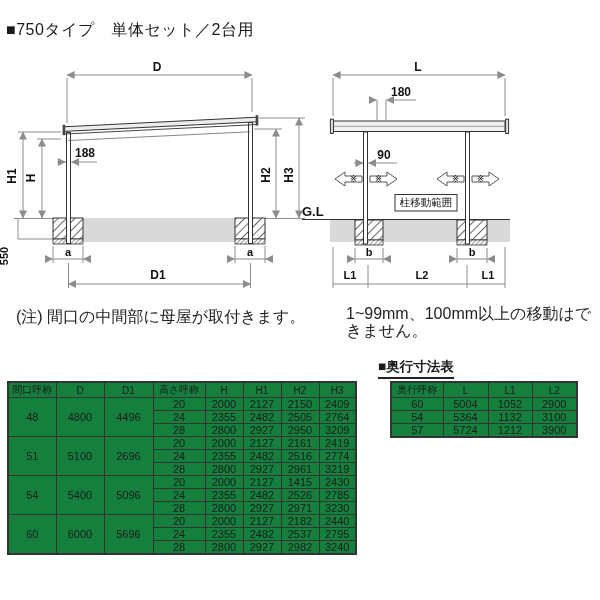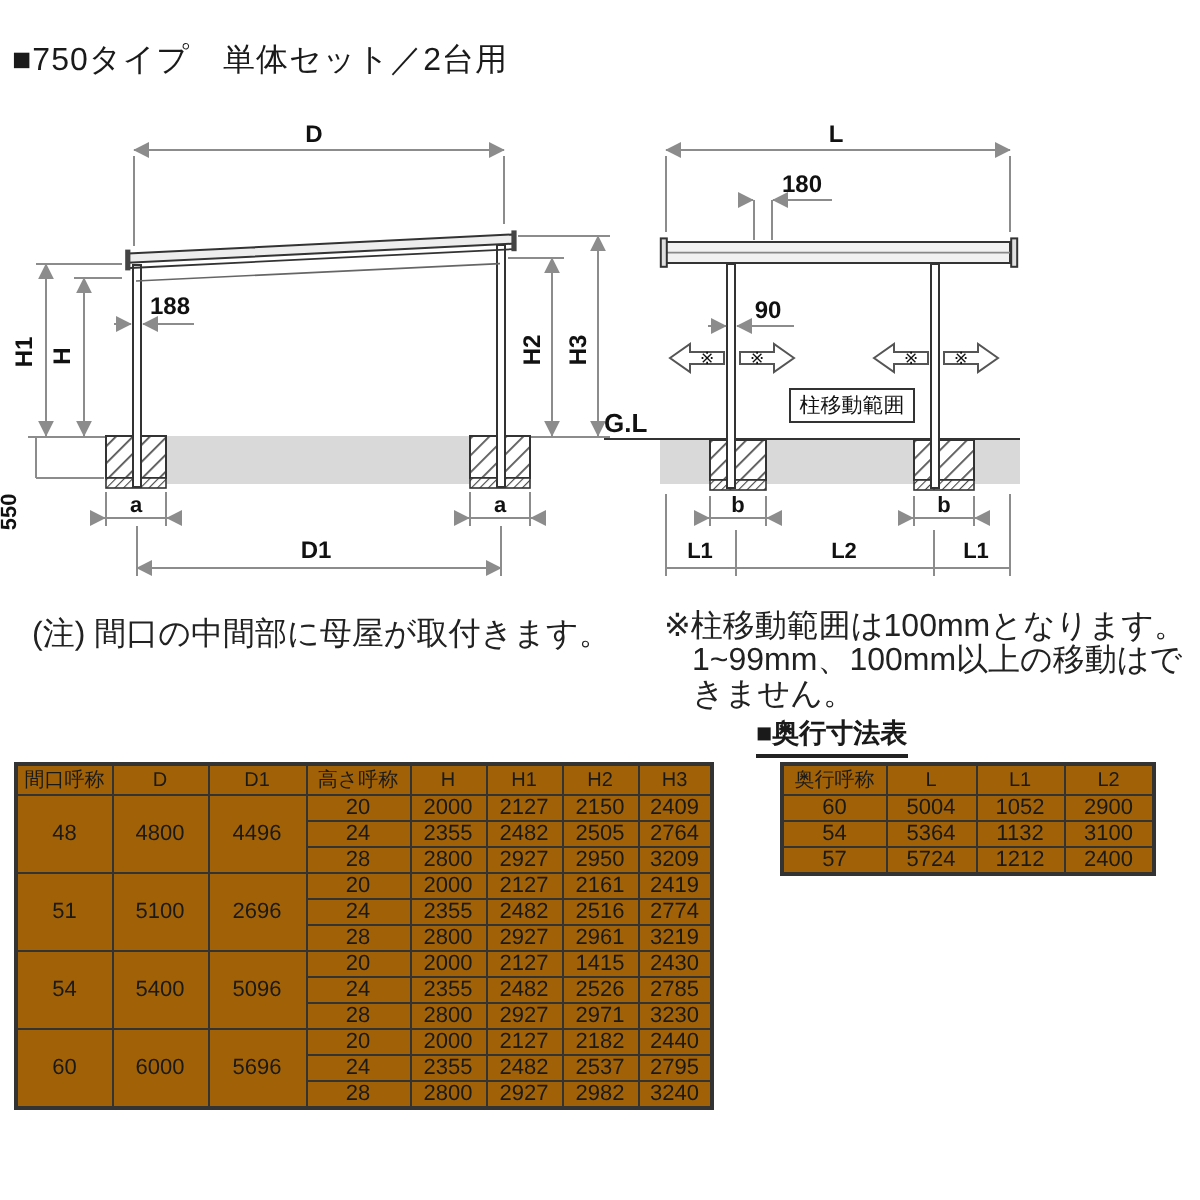--- a/index.html
+++ b/index.html
@@ -9,21 +9,21 @@
   }
   .abs{position:absolute;}
   #pageTitle{left:6px;top:20px;font-size:16px;font-weight:normal;letter-spacing:.5px;}
   .note{font-size:16px;color:#222;}
   #noteLeft{left:16px;top:307px;}
   #noteRight{left:332px;top:305px;line-height:17px;}
   #noteRight .indent{padding-left:14px;}
   .tbl-title{font-size:13.5px;font-weight:bold;border-bottom:2px solid #222;padding-bottom:1px;}
   #whTitle{left:7px;top:358px;margin-top:48px;}
   #dTitle{left:378px;top:358px;}
-  table.dim{border-collapse:collapse;table-layout:fixed;background:#a16207;border:2px solid #333;}
+  table.dim{border-collapse:collapse;table-layout:fixed;background:#15803d;border:2px solid #333;}
   table.dim td,table.dim th{border:1px solid #333;text-align:center;vertical-align:middle;
     padding:0;font-weight:normal;overflow:hidden;white-space:nowrap;}
   table.dim th{font-size:10px;height:14px;}
   table.dim td{font-size:11px;height:12px;line-height:12px;}
   #whTable{left:7px;top:381px;width:348px;}
   #dTable{left:378px;top:381px;width:186px;margin-left:12px;}
   svg text{font-family:"Liberation Sans","DejaVu Sans",sans-serif;fill:#111;}
   .lbl{font-size:12px;font-weight:600;}
   .lbl-sm{font-size:11px;font-weight:600;}
   .dimln{stroke:#8c8c8c;stroke-width:1;fill:none;}
@@ -245,21 +245,20 @@
     <line class="dimln" x1="205" y1="192" x2="205" y2="233"></line>
     <line class="dimln" x1="33" y1="229" x2="205" y2="229"></line>
     <text class="lbl-sm" x="50" y="224" text-anchor="middle">L1</text>
     <text class="lbl-sm" x="122" y="224" text-anchor="middle">L2</text>
     <text class="lbl-sm" x="188" y="224" text-anchor="middle">L1</text>
   </g>
 </svg>
 
 <div class="abs note" id="noteLeft">(注) 間口の中間部に母屋が取付きます。</div>
 <div class="abs note" id="noteRight">
-  <div>※柱移動範囲は100mmとなります。</div>
   <div class="indent">1~99mm、100mm以上の移動はできません。</div>
 </div>
 
 <div class="abs tbl-title" id="whTitle">■間口-高さ寸法表</div>
 <table class="abs dim" id="whTable">
   <colgroup>
     <col style="width:48px">
       <col style="width:48px">
       <col style="width:49px">
       <col style="width:52px">
@@ -406,16 +405,16 @@
     <tr>
       <td>54</td>
       <td>5364</td>
       <td>1132</td>
       <td>3100</td>
     </tr>
     <tr>
       <td>57</td>
       <td>5724</td>
       <td>1212</td>
-      <td>2400</td>
+      <td>3900</td>
     </tr>
   </tbody>
 </table>
 
 </body></html>

